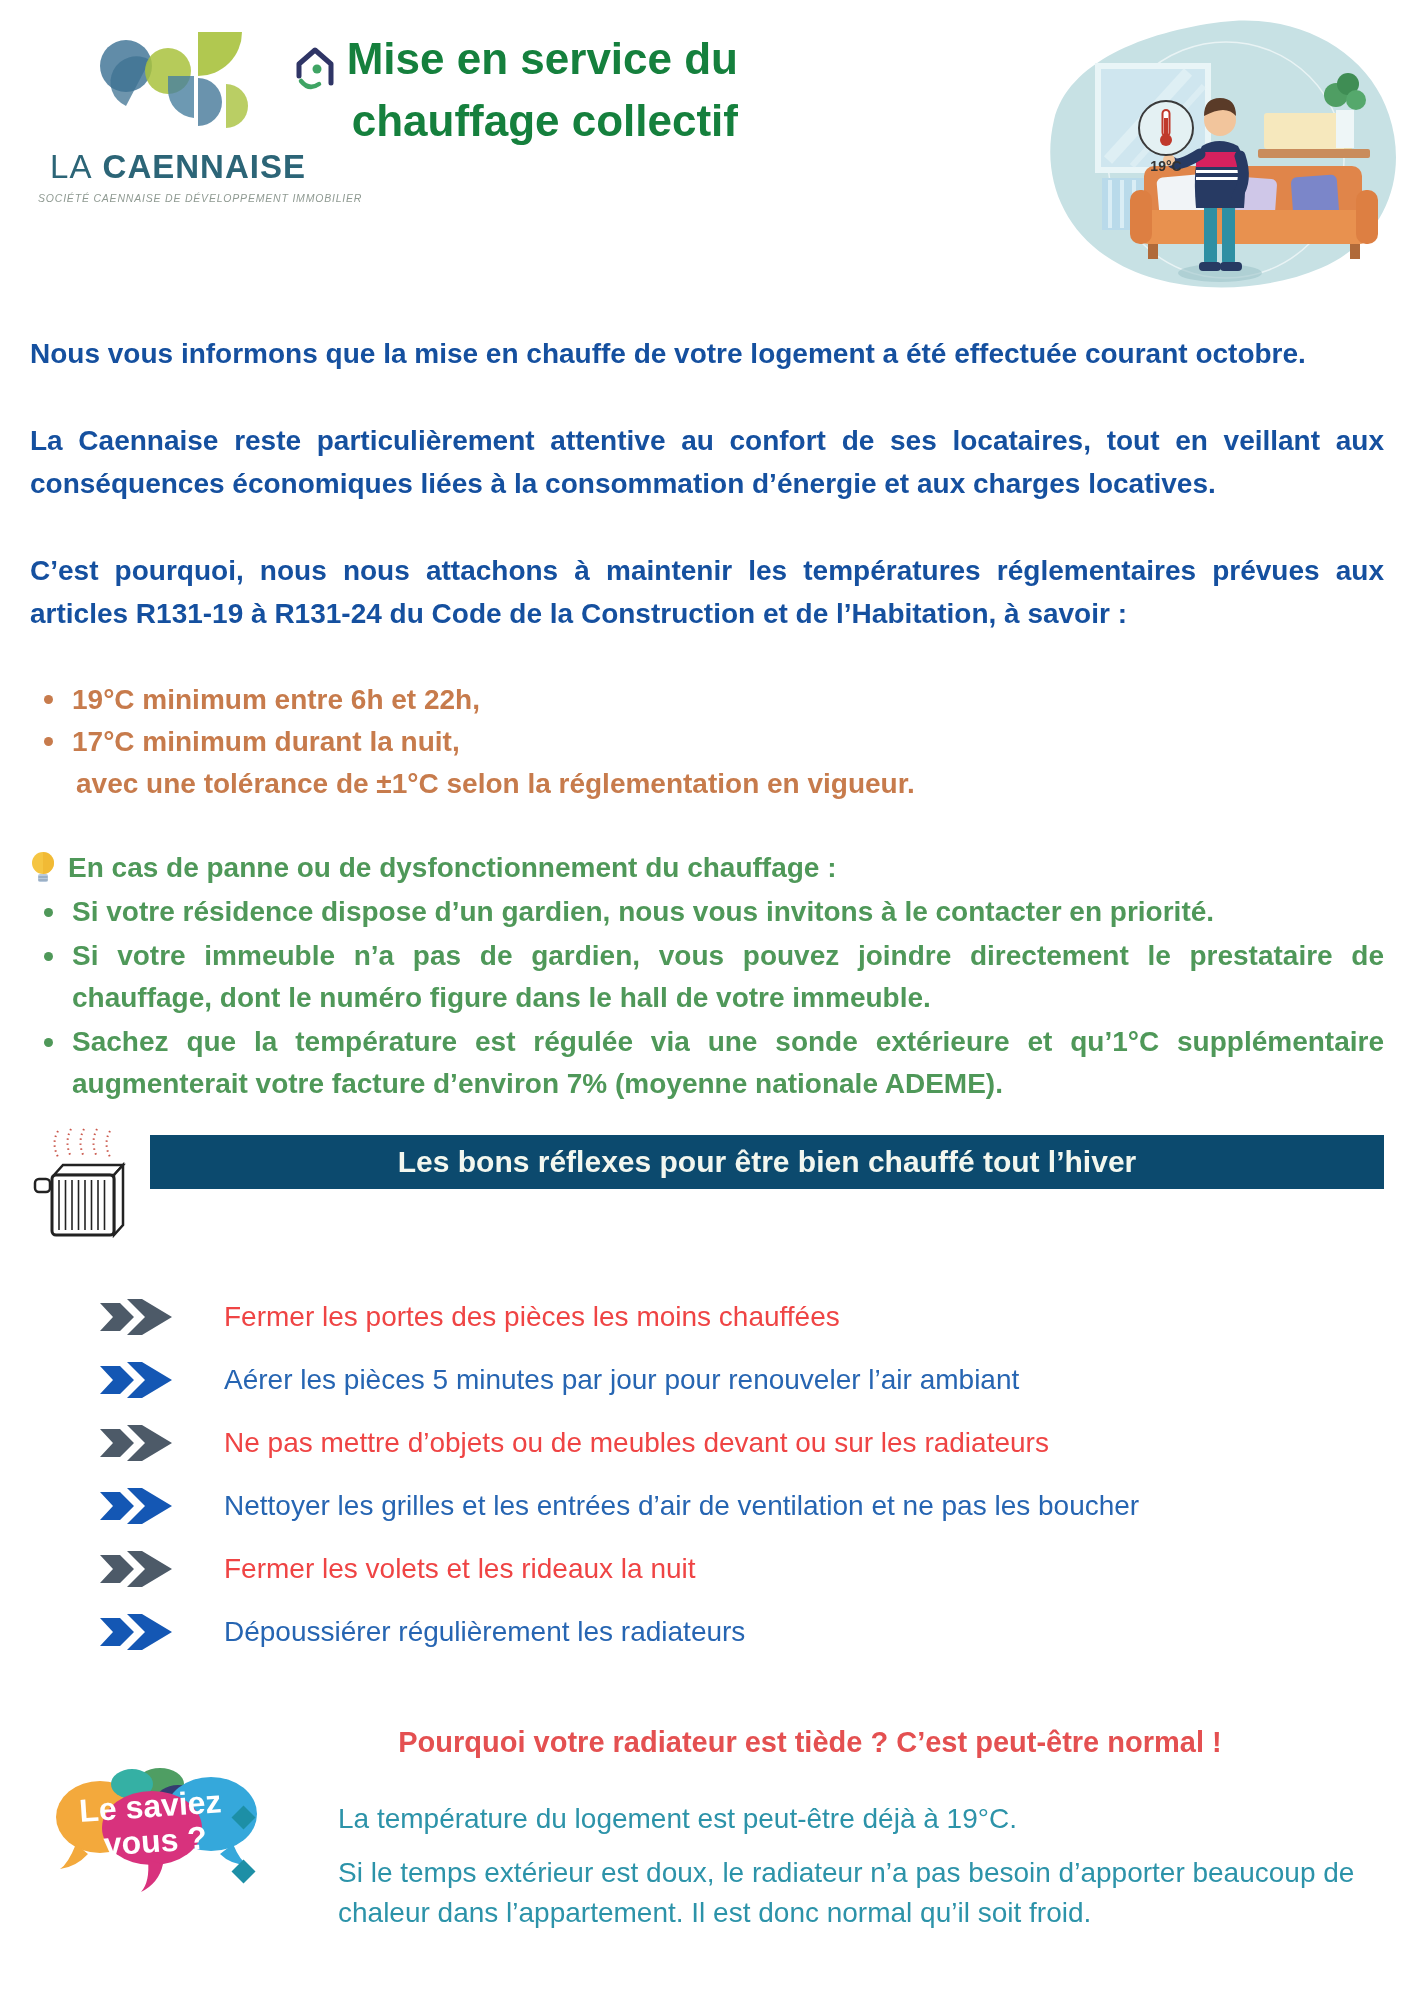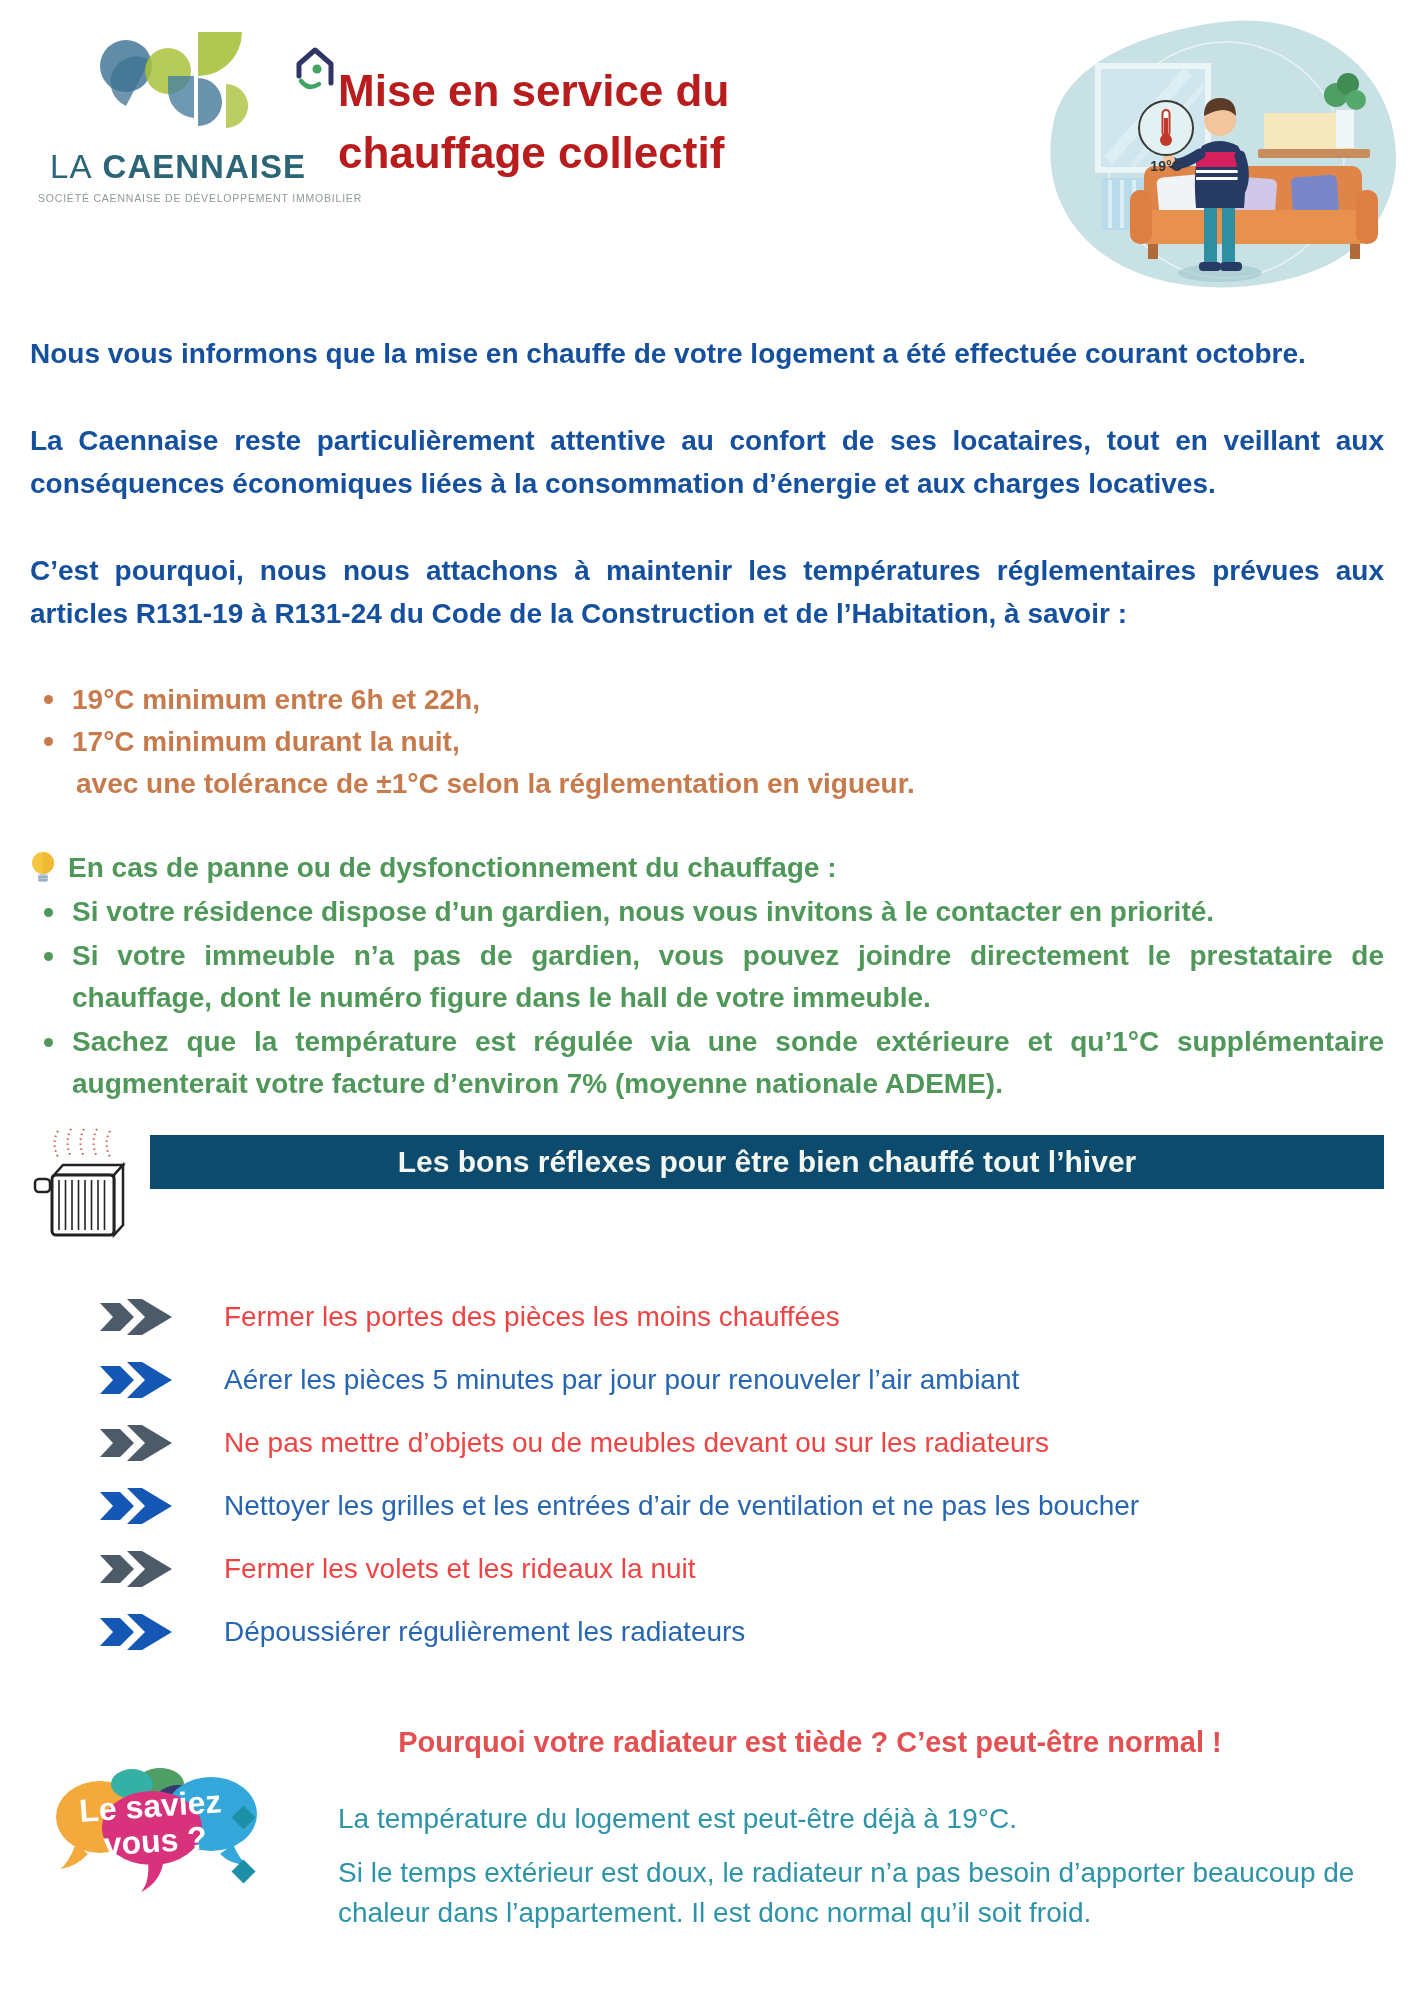--- a/index.html
+++ b/index.html
@@ -7,24 +7,24 @@
   body { font-family:"Liberation Sans", sans-serif; }
   .page { position:relative; width:1414px; height:2000px; background:#ffffff; overflow:hidden; }
 
   
   .header { position:relative; height:300px; }
   .logo-block { position:absolute; left:38px; top:18px; width:280px; text-align:center; }
   .logo-mark { display:block; margin:0 auto; }
   .logo-name { font-size:33px; color:#2c6577; letter-spacing:1px; white-space:nowrap; margin-top:2px; }
   .logo-name .light { font-weight:300; }
   .logo-name .bold { font-weight:700; }
-  .logo-tagline { font-size:10.5px; letter-spacing:.8px; color:#8f9a92; margin-top:6px; white-space:nowrap; }
+  .logo-tagline { font-size:10.5px; letter-spacing:.8px; color:#8f9a92; margin-top:6px; white-space:nowrap;font-style:italic; }
   .house-icon { position:absolute; left:288px; top:44px; }
-  .doc-title { position:absolute; left:338px; top:60px; width:400px; text-align:left;
-               color:#b91c1c; font-size:44px; font-weight:700; line-height:62px; }
+  .doc-title { position:absolute; left:338px; top:28px; width:400px; text-align:right;
+               color:#15803d; font-size:44px; font-weight:700; line-height:62px; }
   .illustration { position:absolute; right:6px; top:10px; }
 
   
   .main { padding:0 30px; }
   .para { color:#15509f; font-size:28px; font-weight:700; line-height:43px;
           text-align:justify; margin-bottom:44px; }
   .para:first-child { margin-top:32px; }
 
   .rules { list-style:none; margin:0 0 0 14px; }
   .rules li { position:relative; color:#c77b4c; font-size:28px; font-weight:700;

